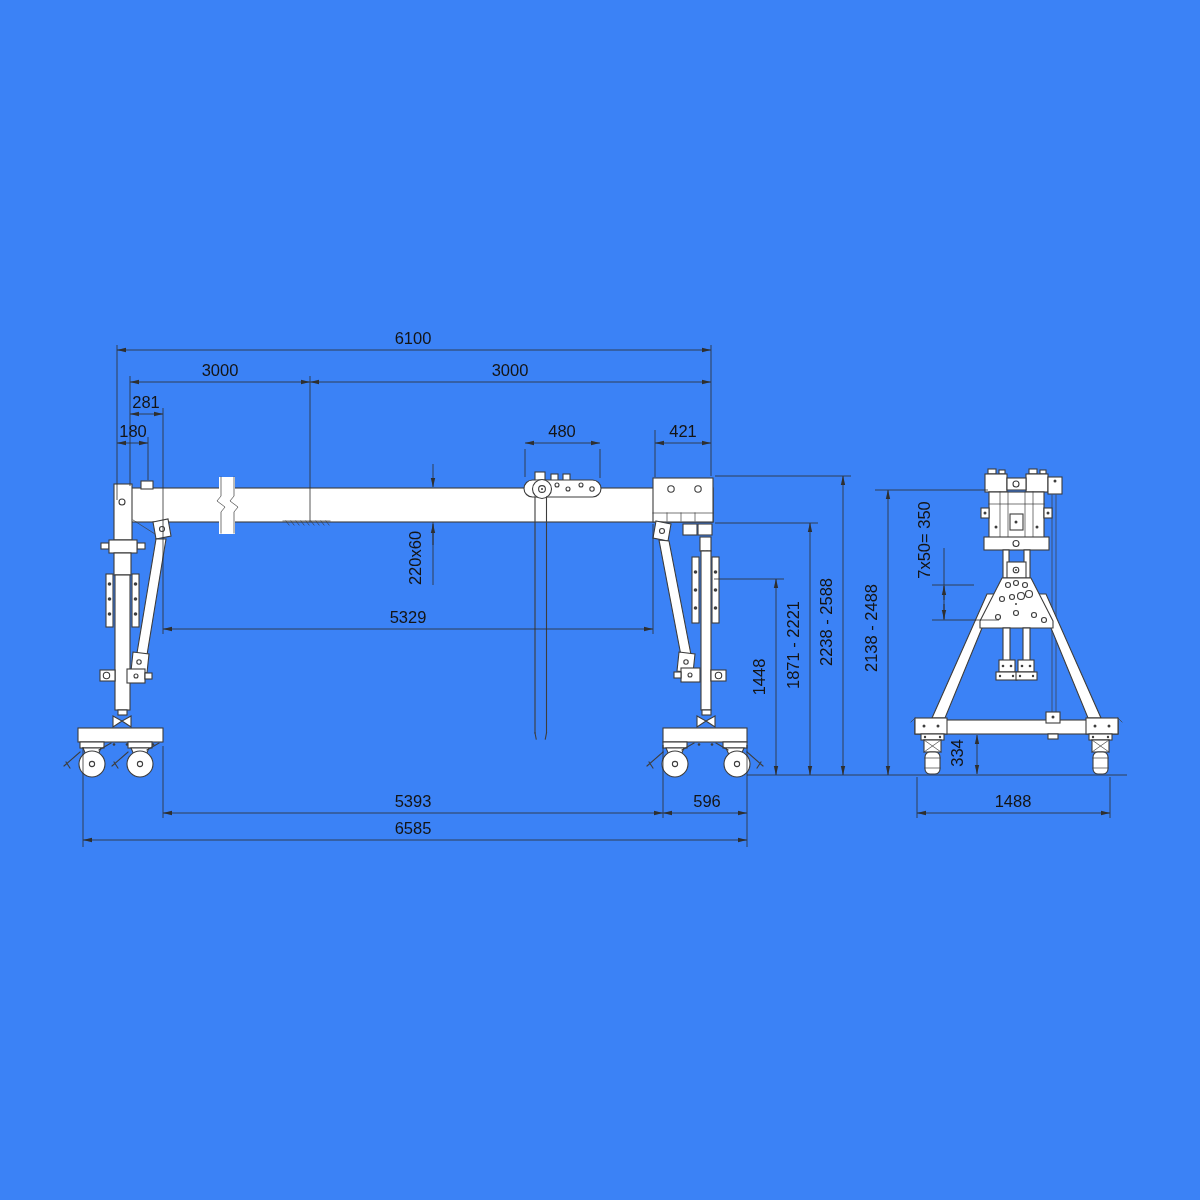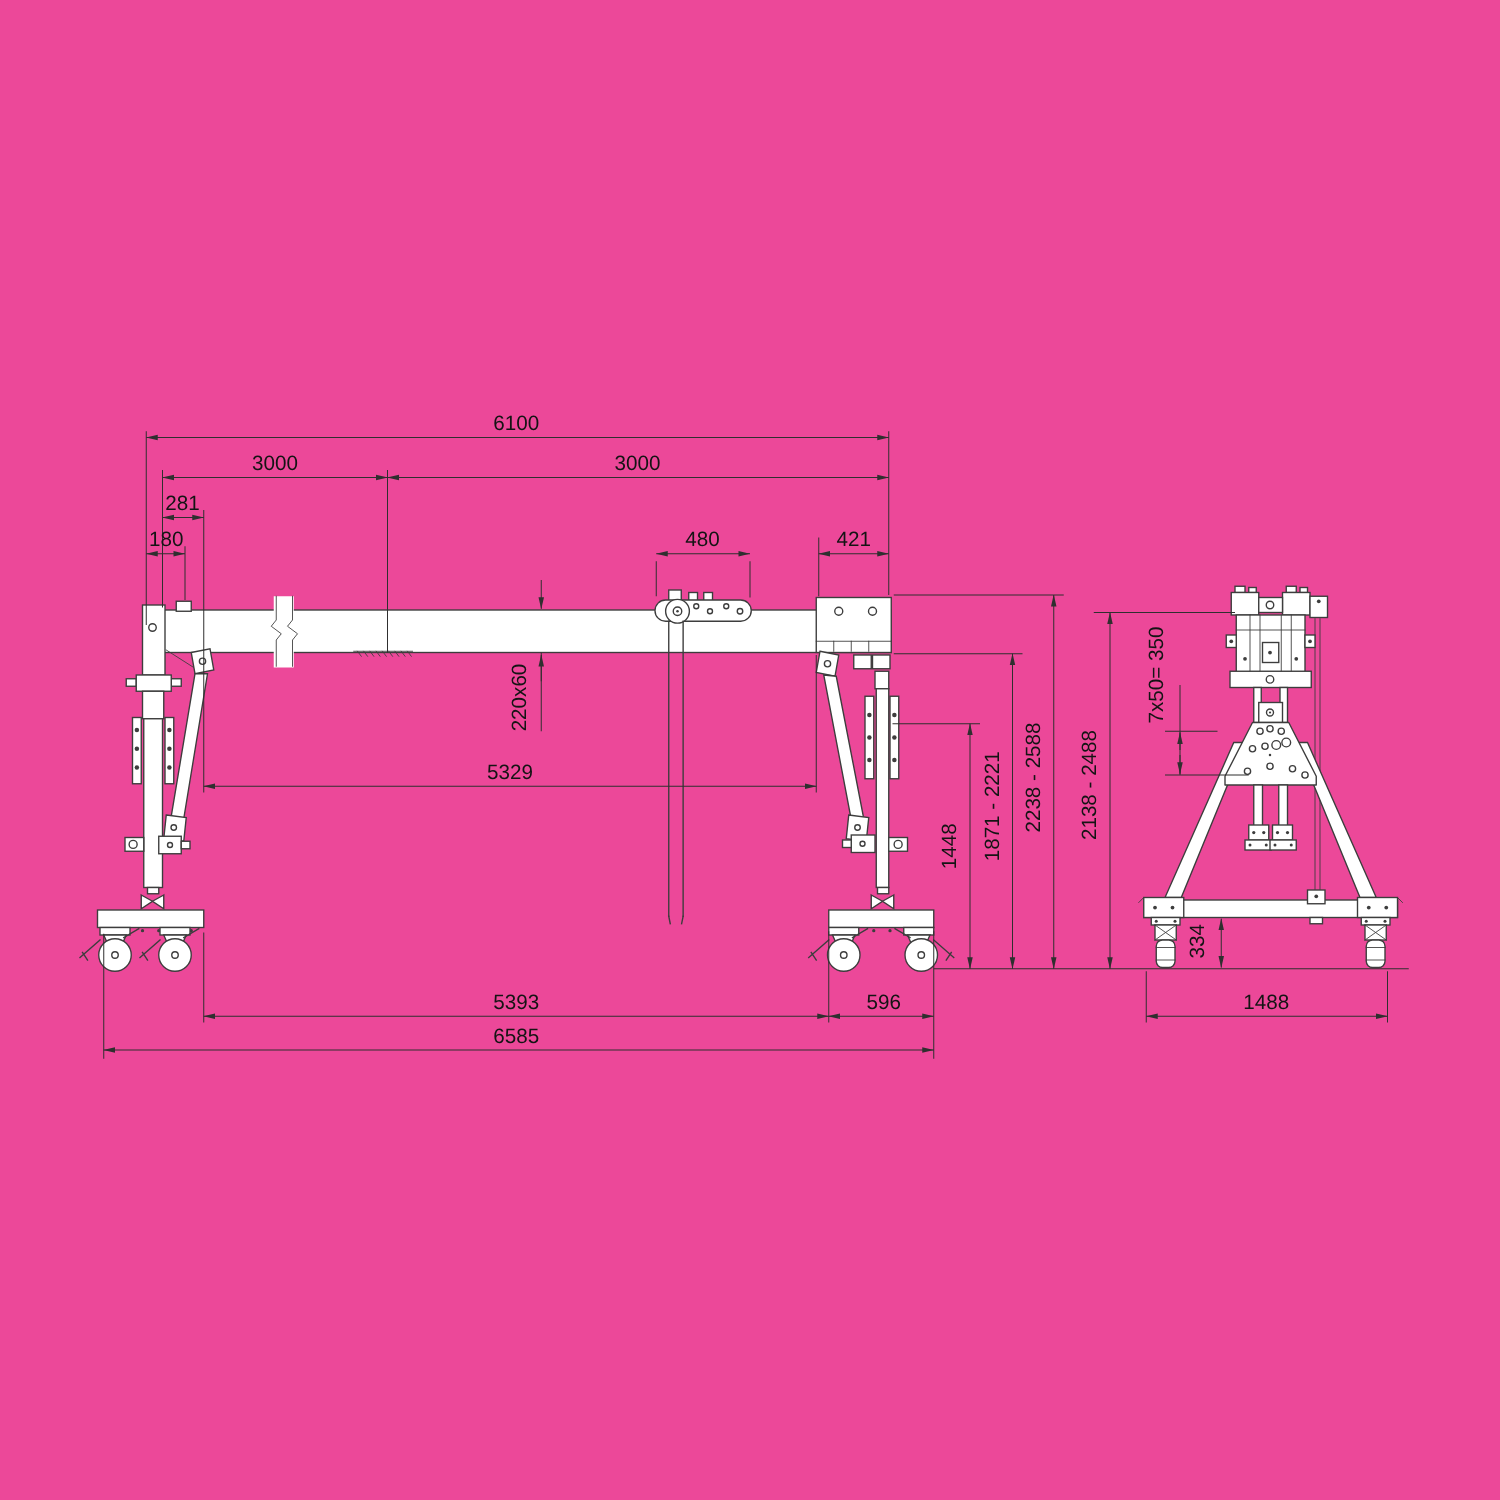--- a/index.html
+++ b/index.html
@@ -1,16 +1,16 @@
 <!DOCTYPE html>
 <html><head>
 <meta charset="utf-8">
 <style>
   html,body{margin:0;padding:0;background:#ffffff;}
-  .canvas{position:relative;width:1200px;height:1200px;background:#ec4899;overflow:hidden;}
+  .canvas{position:relative;width:1200px;height:1200px;background:#3b82f6;overflow:hidden;}
   svg{position:absolute;left:0;top:0;}
   .o{stroke:#3d3d3d;fill:none;stroke-width:1.1;stroke-linecap:square;}
   .fw{fill:#ffffff;}
   .fb{fill:#3d3d3d;stroke:none;}
   .d{stroke:#2f2f2f;fill:none;stroke-width:0.8;}
   .thin{stroke-width:0.7;}
   text{font-family:"Liberation Sans",sans-serif;font-size:16.5px;fill:#141414;}
   .dimtxt{text-anchor:middle;}
 </style>
 </head>

